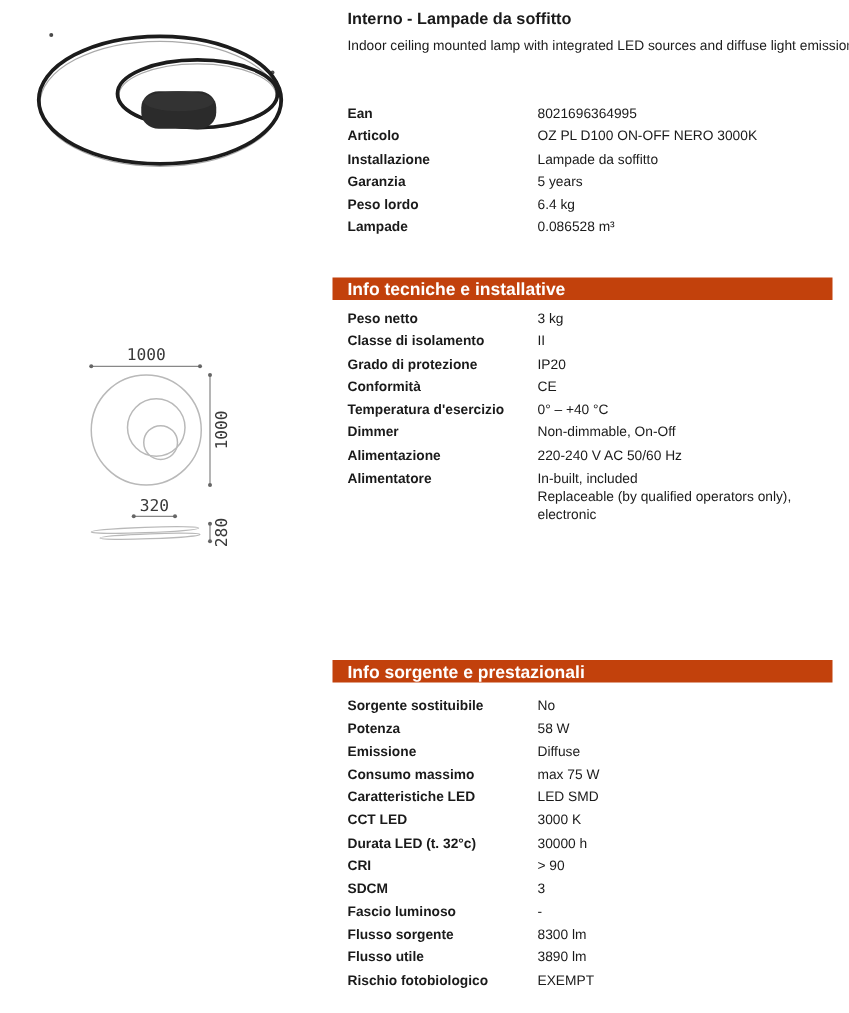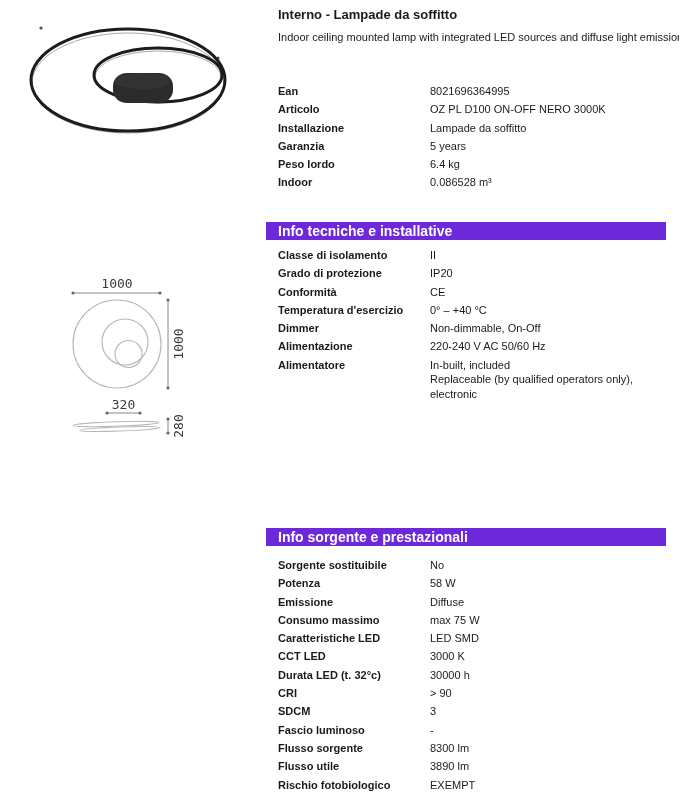--- a/index.html
+++ b/index.html
@@ -37,21 +37,21 @@
     position: absolute;
     left: 12px; top: 30px;
     font-size: 11px;
     line-height: 14.5px;
     white-space: nowrap;
   }
   .section-bar {
     position: absolute;
     left: 0;
     width: 400px; height: 18px;
-    background: #6d28d9;
+    background: #c2410c;
     color: #ffffff;
     font-size: 14px;
     font-weight: bold;
     line-height: 18px;
     padding-left: 12px;
     white-space: nowrap;
   }
   .spec-table {
     position: absolute;
     left: 0;
@@ -157,28 +157,32 @@
     </div>
       <div class="spec-row">
       <div class="spec-label">Garanzia</div>
       <div class="spec-value">5 years</div>
     </div>
       <div class="spec-row">
       <div class="spec-label">Peso lordo</div>
       <div class="spec-value">6.4 kg</div>
     </div>
       <div class="spec-row">
-      <div class="spec-label">Indoor</div>
+      <div class="spec-label">Lampade</div>
       <div class="spec-value">0.086528 m³</div>
     </div>
     </div>
 
   <div class="section-bar" id="bar-technical">Info tecniche e installative</div>
 
   <div class="spec-table" id="table-technical">
+      <div class="spec-row">
+      <div class="spec-label">Peso netto</div>
+      <div class="spec-value">3 kg</div>
+    </div>
       <div class="spec-row">
       <div class="spec-label">Classe di isolamento</div>
       <div class="spec-value">II</div>
     </div>
       <div class="spec-row">
       <div class="spec-label">Grado di protezione</div>
       <div class="spec-value">IP20</div>
     </div>
       <div class="spec-row">
       <div class="spec-label">Conformità</div>

